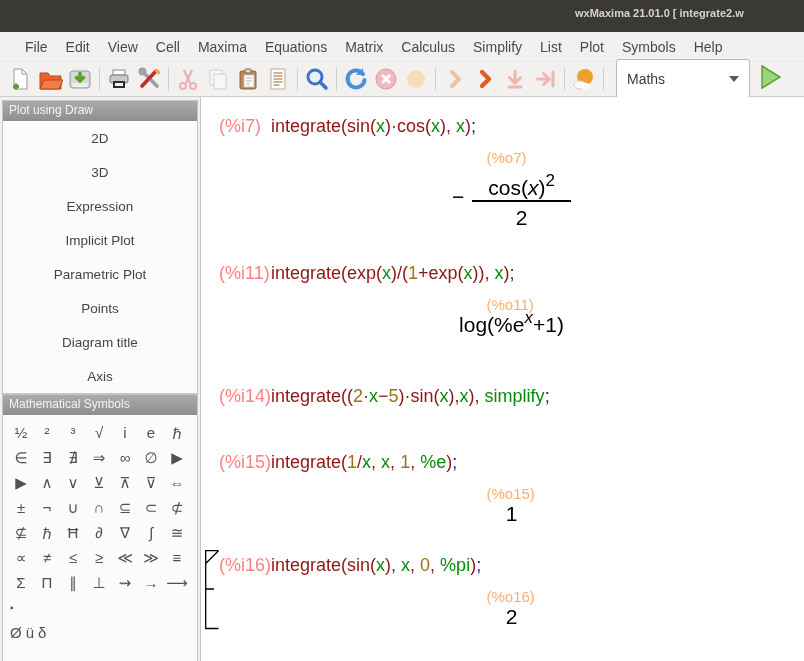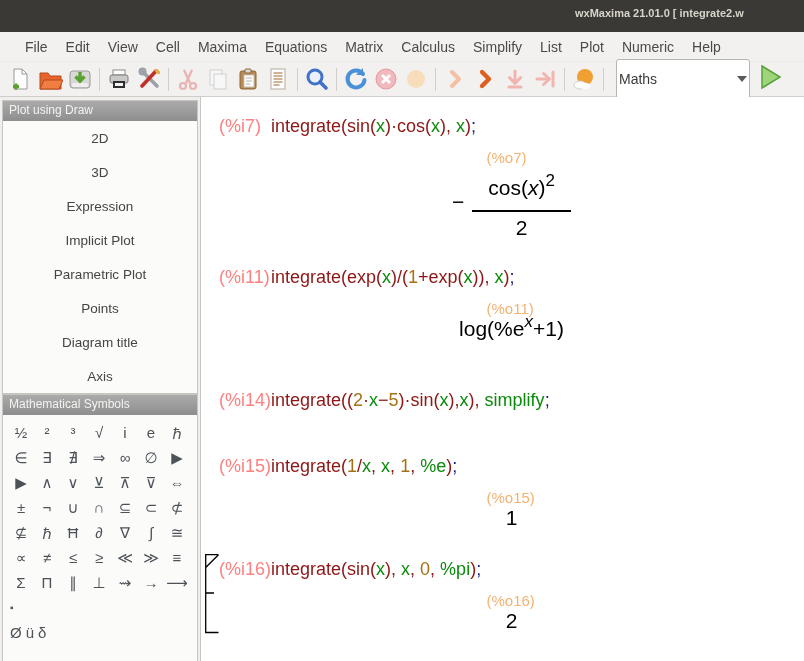--- a/index.html
+++ b/index.html
@@ -12,21 +12,21 @@
 
   
   .menubar { height:30px; background:#f2f1f0; display:flex; align-items:center; padding-left:16px; border-bottom:1px solid #eceae8; }
   .menu-item { font-size:14px; color:#4a4a4a; padding:0 9px; cursor:default; }
 
   
   .toolbar { height:35px; background:#f2f1f0; display:flex; align-items:center; padding-left:5px; border-bottom:1px solid #cfcecb; }
   .tbtn { width:30px; height:30px; display:flex; align-items:center; justify-content:center; flex:none; }
   .tsep { width:1px; height:23px; background:#cfcecb; margin:0 4px; flex:none; }
   .combo { width:134px; height:40px; background:#fff; border:1px solid #b8b6b2; border-radius:3px;
-           display:flex; align-items:center; justify-content:space-between; padding:0 2px; margin-left:8px; flex:none; }
+           display:flex; align-items:center; justify-content:space-between; padding:0 10px; margin-left:8px; flex:none; }
   .combo-label { font-size:14px; color:#3a3a3a; }
   .combo-arrow { width:0; height:0; border-left:5px solid transparent; border-right:5px solid transparent; border-top:6px solid #5a5a5a; }
   .play-btn { margin-left:10px; flex:none; }
 
   
   .main { display:flex; height:592px; }
   .sidebar { width:200px; background:#f0efed; padding:3px 2px 0 2px; display:flex; flex-direction:column; flex:none; }
   .panel { background:#fbfbfa; border:1px solid #c6c5c2; }
   .panel-header { height:20px; background:linear-gradient(#ababab,#8e8e8e); color:#f4f3f1; font-size:12px; line-height:19px; padding-left:6px;
                   white-space:nowrap; overflow:hidden; }
@@ -34,36 +34,36 @@
   .panel.symbols { margin-top:0; flex:1; overflow:hidden; }
   .sym-grid { padding:5px 4px 0 5px; }
   .sym-row { display:flex; height:25px; align-items:center; }
   .sym { width:26px; text-align:center; font-size:15px; color:#4d5258; cursor:default; }
   .sym-row.compact .sym { width:auto; padding:0 2px; }
   .sym.small-sq { font-size:10px; text-align:left; padding-left:7px; }
 
   
   .content { flex:1; background:#fff; border-left:1px solid #c6c5c2; padding:16px 0 0 18px; overflow:hidden; }
   .cell { margin-bottom:34px; }
-  .cell:nth-of-type(1) { margin-bottom:24px; }
+  .cell:nth-of-type(1) { margin-bottom:30px; }
   .cell:nth-of-type(2) { margin-bottom:46px; }
   .cell:nth-of-type(3) { margin-bottom:40px; }
   .cell:nth-of-type(4) { margin-bottom:26px; }
   .in-line { font-size:18px; line-height:26px; white-space:nowrap; }
   .lbl-in { color:#ff8080; display:inline-block; min-width:52px; }
   .out-line { display:flex; align-items:center; margin-top:6px; padding-top:4px; color:#000; font-size:21px; white-space:nowrap;flex-direction:column; }
   .lbl-out { color:#f4b271; font-size:15px; display:inline-block; min-width:50px; flex:none; }
   .tk-fn { color:#8e1616; }
   .tk-var { color:#0b8a0b; }
   .tk-num { color:#a27214; }
   .tk-end { color:#1a1a8c; }
   .it { font-style:italic; }
   .sup { font-size:17px; position:relative; top:-0.55em; }
   .frac { display:inline-flex; flex-direction:column; align-items:center; vertical-align:middle; margin-left:8px; padding-top:10px; }
-  .frac .num { padding:0 16px 10px; border-bottom:2px solid #000; }
+  .frac .num { padding:0 16px 0; border-bottom:2px solid #000; }
   .frac .den { padding-top:4px; }
   .bracketed { position:relative; }
   .cell-bracket { position:absolute; left:-14px; top:-2px; }
 </style>
 </head>
 <body>
 
 <div class="titlebar">
   <span class="title">wxMaxima 21.01.0  [ integrate2.w</span>
 </div>
@@ -73,21 +73,21 @@
     <span class="menu-item">Edit</span>
     <span class="menu-item">View</span>
     <span class="menu-item">Cell</span>
     <span class="menu-item">Maxima</span>
     <span class="menu-item">Equations</span>
     <span class="menu-item">Matrix</span>
     <span class="menu-item">Calculus</span>
     <span class="menu-item">Simplify</span>
     <span class="menu-item">List</span>
     <span class="menu-item">Plot</span>
-    <span class="menu-item">Numeric</span>
+    <span class="menu-item">Symbols</span>
     <span class="menu-item">Help</span>
   </div>
 
 <div class="toolbar">
   <span class="tbtn">
     <svg width="24" height="24">
         <path d="M6 2h8l5 5v15H6z" fill="#fdfdfd" stroke="#9a9a9a"></path>
         <path d="M14 2v5h5" fill="none" stroke="#9a9a9a"></path>
         <path d="M8 16.5v6M5 19.5h6" stroke="#5aa02c" stroke-width="3"></path>
       </svg>

